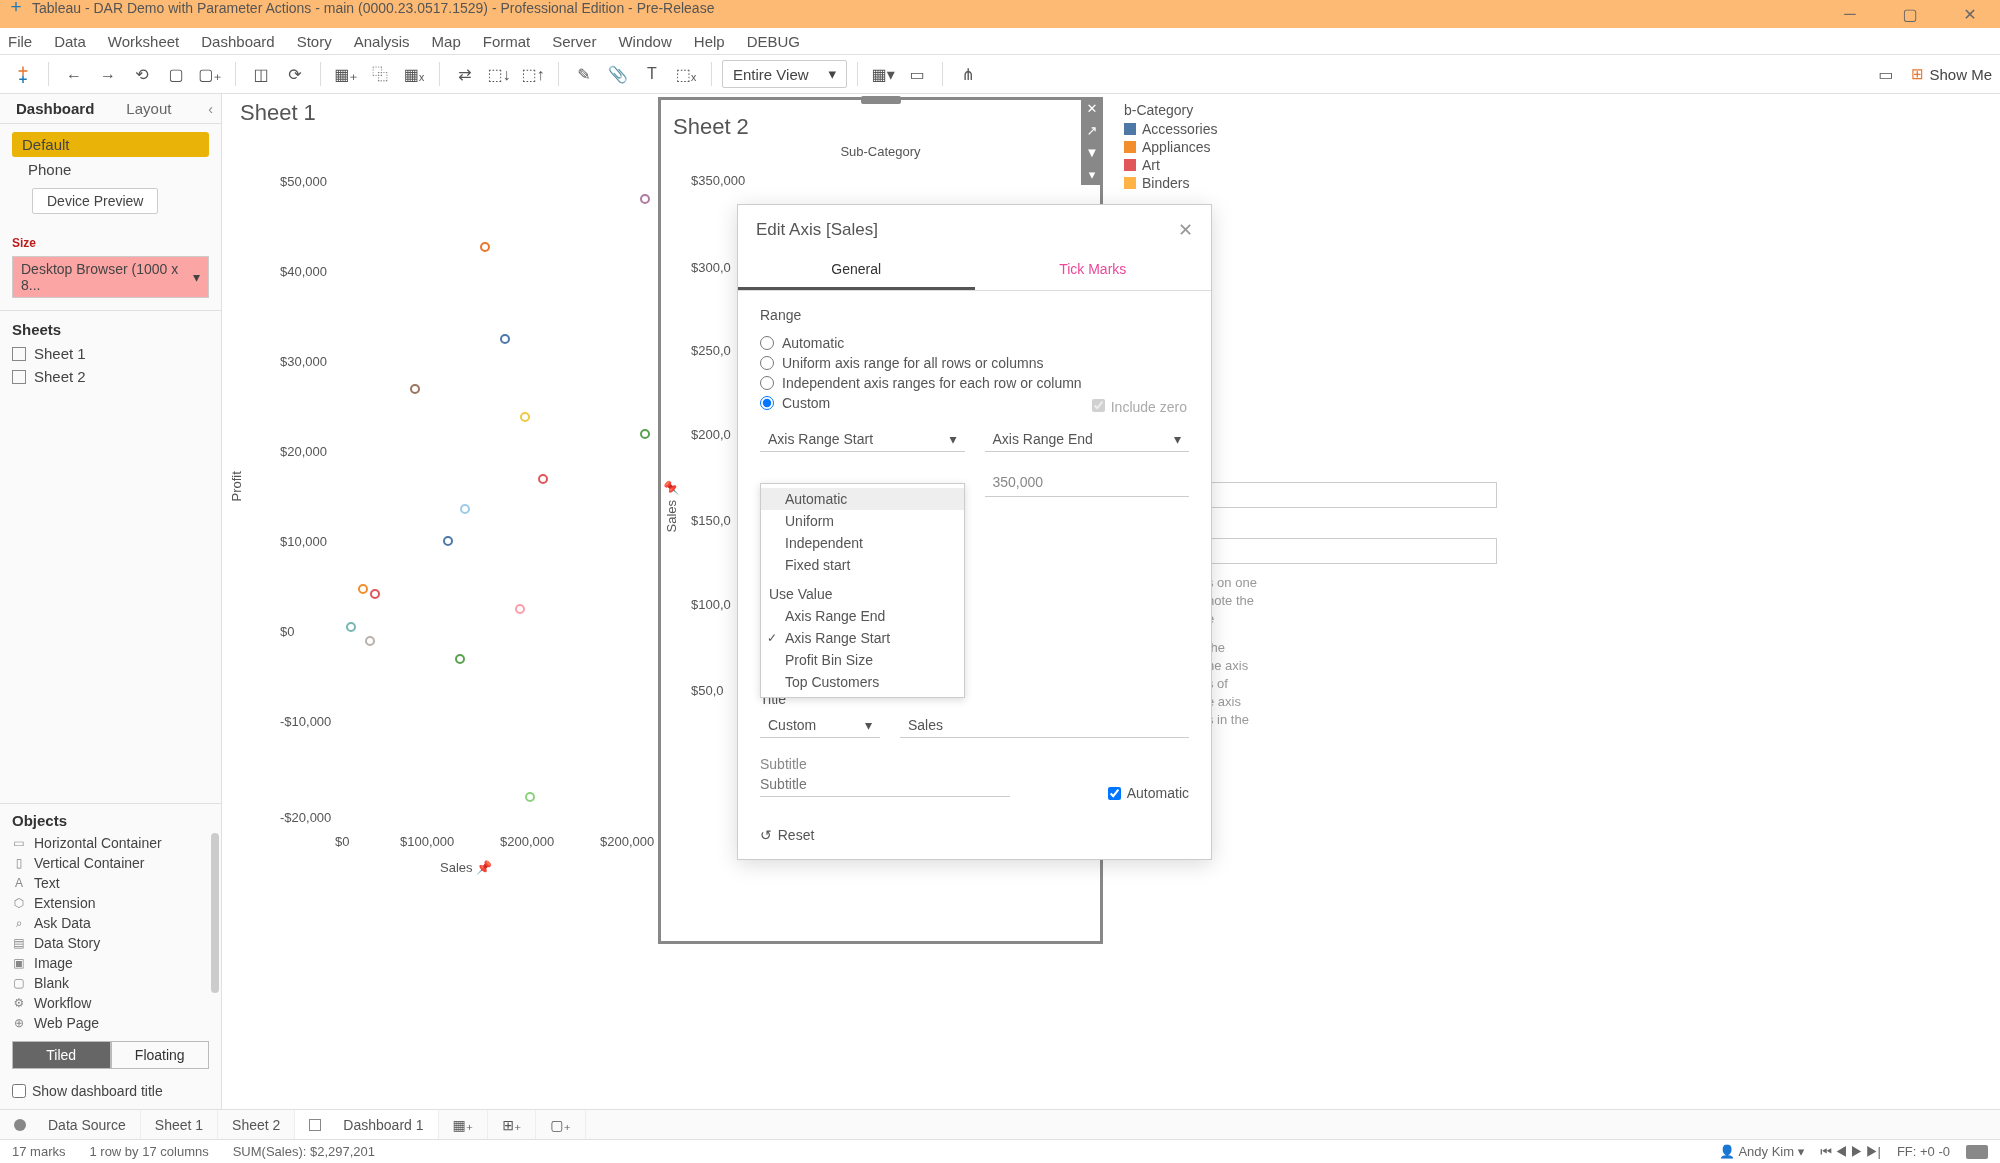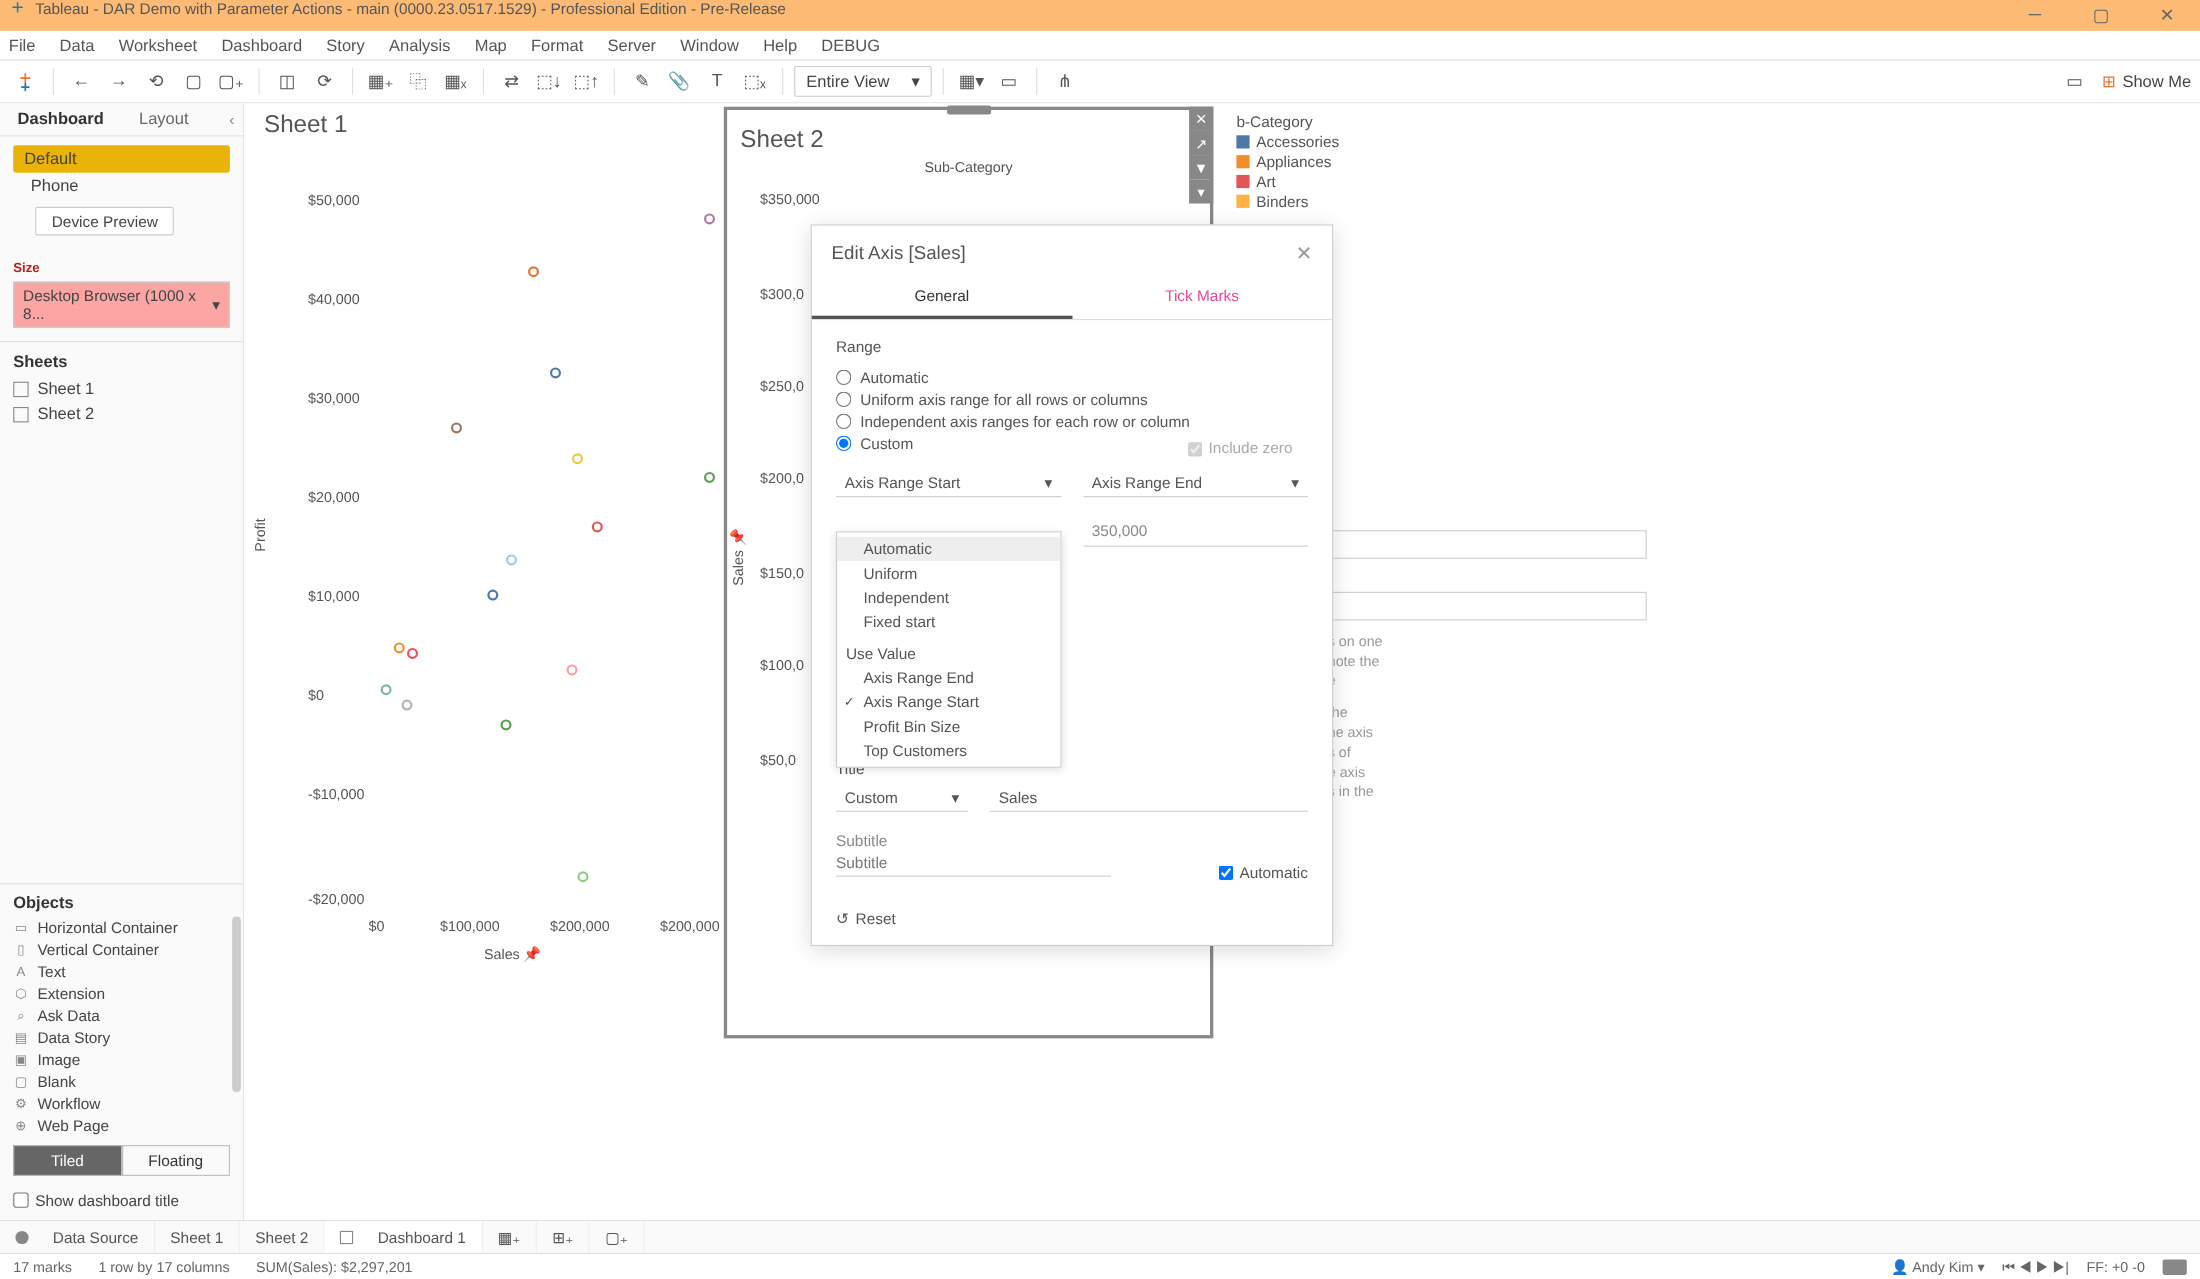--- a/index.html
+++ b/index.html
@@ -78,21 +78,21 @@
 .dialog { position: absolute; left: 515px; top: 110px; width: 475px; background: #fff; border: 1px solid #ccc; box-shadow: 0 4px 20px rgba(0,0,0,0.15); font-size: 14px; color: #555; }
 .dialog-header { padding: 14px 18px 10px; font-size: 17px; display: flex; justify-content: space-between; align-items: center; }
 .dialog-close { font-size: 18px; color: #999; cursor: pointer; }
 .dialog-tabs { display: flex; border-bottom: 1px solid #ddd; }
 .dialog-tab { flex: 1; text-align: center; padding: 10px 0; font-size: 14px; color: #ec4899; }
 .dialog-tab.active { border-bottom: 3px solid #555; color: #333; }
 .dialog-body { padding: 16px 22px; }
 .dialog-section-title { font-size: 14px; color: #555; margin-bottom: 10px; }
 .radio-row { display: flex; align-items: center; gap: 8px; padding: 2px 0; font-size: 14px; color: #555; }
 .radio-row input { width: 14px; height: 14px; }
-.include-zero { position: absolute; right: 36px; top: 108px; display: flex; align-items: flex-end; gap: 6px; color: #aaa; font-size: 14px; }
+.include-zero { position: absolute; right: 24px; top: 108px; display: flex; align-items: flex-start; gap: 6px; color: #aaa; font-size: 14px; }
 .axis-range-row { display: flex; gap: 20px; margin-top: 14px; }
 .axis-range-col { flex: 1; }
 .field-dropdown { display: flex; justify-content: space-between; align-items: center; padding: 4px 8px; border-bottom: 1px solid #ccc; font-size: 14px; color: #555; }
 .field-input { padding: 6px 8px; border-bottom: 1px solid #ccc; font-size: 14px; color: #888; margin-top: 16px; }
 .dropdown-menu { position: absolute; left: 22px; top: 192px; width: 205px; background: #fff; border: 1px solid #ccc; box-shadow: 0 2px 8px rgba(0,0,0,0.15); z-index: 10; padding: 4px 0; }
 .dd-item { padding: 3px 24px; font-size: 14px; color: #555; position: relative; }
 .dd-item.highlighted { background: #eee; }
 .dd-section-label { padding: 10px 8px 3px; font-size: 14px; color: #555; }
 .dd-check { position: absolute; left: 6px; top: 4px; font-size: 12px; }
 .title-row { display: flex; gap: 20px; margin-top: 22px; }

